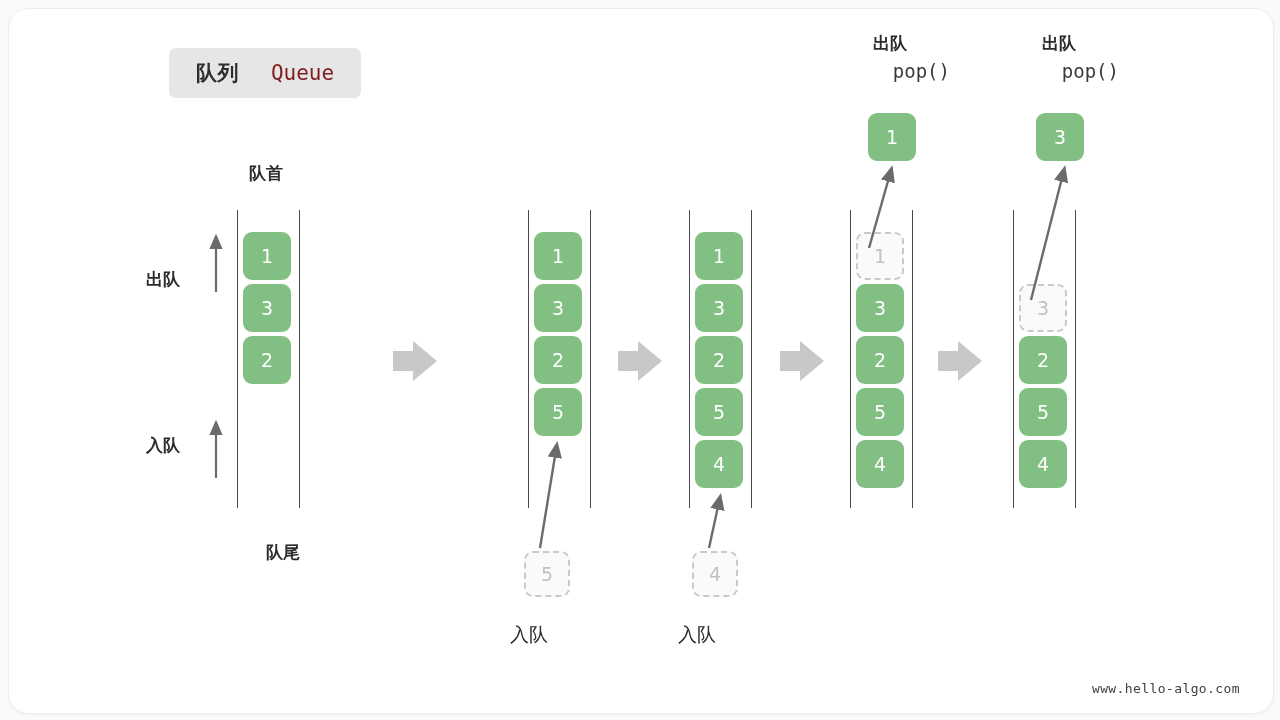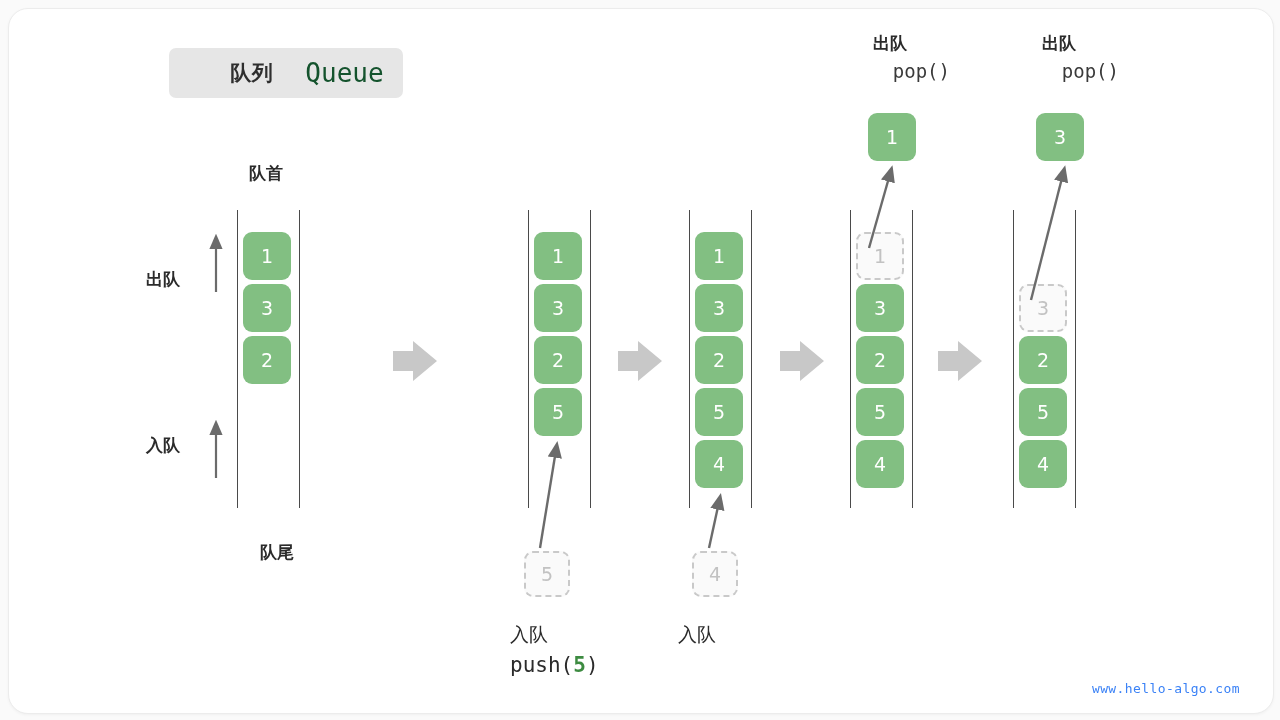--- a/index.html
+++ b/index.html
@@ -19,29 +19,28 @@
     box-shadow:0 1px 3px rgba(0,0,0,.045);
   }
 
   
   .title-chip{
     position:absolute;left:169px;top:48px;
     width:192px;height:50px;
     background:#e6e6e6;border-radius:7px;
     display:flex;align-items:center;justify-content:center;
     gap:9px;
-    padding-left:42px;
   }
   .title-cn{
     font-family:"DejaVu Sans","Liberation Sans",sans-serif;
     font-weight:bold;font-size:21px;color:#2e2e2e;letter-spacing:.5px;
   }
   .title-en{
     font-family:"DejaVu Sans Mono","Liberation Mono",monospace;
-    font-size:26px;color:#14532d;margin-left:23px;
+    font-size:21px;color:#7f1d1d;margin-left:23px;
   }
 
   
   .col-head{
     position:absolute;text-align:center;
     font-family:"DejaVu Sans","Liberation Sans",sans-serif;
     font-weight:bold;font-size:17px;color:#2b2b2b;
     white-space:nowrap;
   }
   .op-head{
@@ -102,41 +101,41 @@
     display:block;
     font-family:"DejaVu Sans Mono","Liberation Mono",monospace;
     font-size:21px;color:#2b2b2b;
   }
   .caption .code .num{color:#3d8b41;font-weight:bold;}
 
   
   .watermark{
     position:absolute;right:40px;bottom:24px;
     font-family:"DejaVu Sans Mono","Liberation Mono",monospace;
-    font-size:13px;color:#3b82f6;letter-spacing:.4px;
+    font-size:13px;color:#404040;letter-spacing:.4px;
   }
 
   svg.overlay{
     position:absolute;left:0;top:0;width:1280px;height:720px;
     pointer-events:none;
   }
 </style>
 </head>
 <body>
 
 <div id="canvas">
   <div id="card"></div>
 
   <div class="title-chip">
     <span class="title-cn">队列</span>
     <span class="title-en">Queue</span>
   </div>
 
   <div class="col-head" style="left:225px;top:162px;width:82px;">队首</div>
-  <div class="col-head" style="left:236px;top:541px;width:82px;">队尾</div>
+  <div class="col-head" style="left:242px;top:541px;width:82px;">队尾</div>
 
   <div class="side-label" style="left:146px;top:268px;">出队</div>
   <div class="side-label" style="left:146px;top:434px;">入队</div>
 
   <div class="rail" style="left:237px;top:210px;height:298px;"></div>
   <div class="rail" style="left:299px;top:210px;height:298px;"></div>
 
   <div class="box filled" style="left:243px;top:232px;">1</div>
   <div class="box filled" style="left:243px;top:284px;">3</div>
   <div class="box filled" style="left:243px;top:336px;">2</div>
@@ -146,21 +145,20 @@
 
   <div class="box filled" style="left:534px;top:232px;">1</div>
   <div class="box filled" style="left:534px;top:284px;">3</div>
   <div class="box filled" style="left:534px;top:336px;">2</div>
   <div class="box filled" style="left:534px;top:388px;">5</div>
 
   <div class="box ghost" style="left:524px;top:551px;width:46px;height:46px;">5</div>
 
   <div class="caption" style="left:510px;top:620px;">
     <span class="cn">入队</span>
-    <span class="code"><span>push(</span><span class="num">5</span><span>)</span></span>
   </div>
 
   <div class="rail" style="left:689px;top:210px;height:298px;"></div>
   <div class="rail" style="left:751px;top:210px;height:298px;"></div>
 
   <div class="box filled" style="left:695px;top:232px;">1</div>
   <div class="box filled" style="left:695px;top:284px;">3</div>
   <div class="box filled" style="left:695px;top:336px;">2</div>
   <div class="box filled" style="left:695px;top:388px;">5</div>
   <div class="box filled" style="left:695px;top:440px;">4</div>

